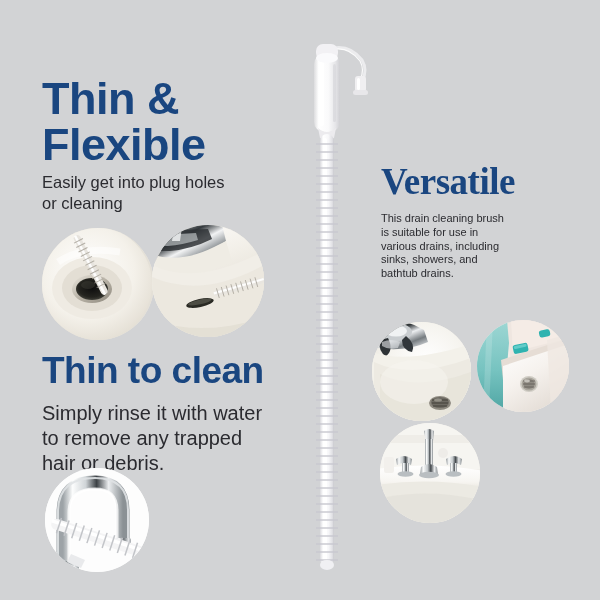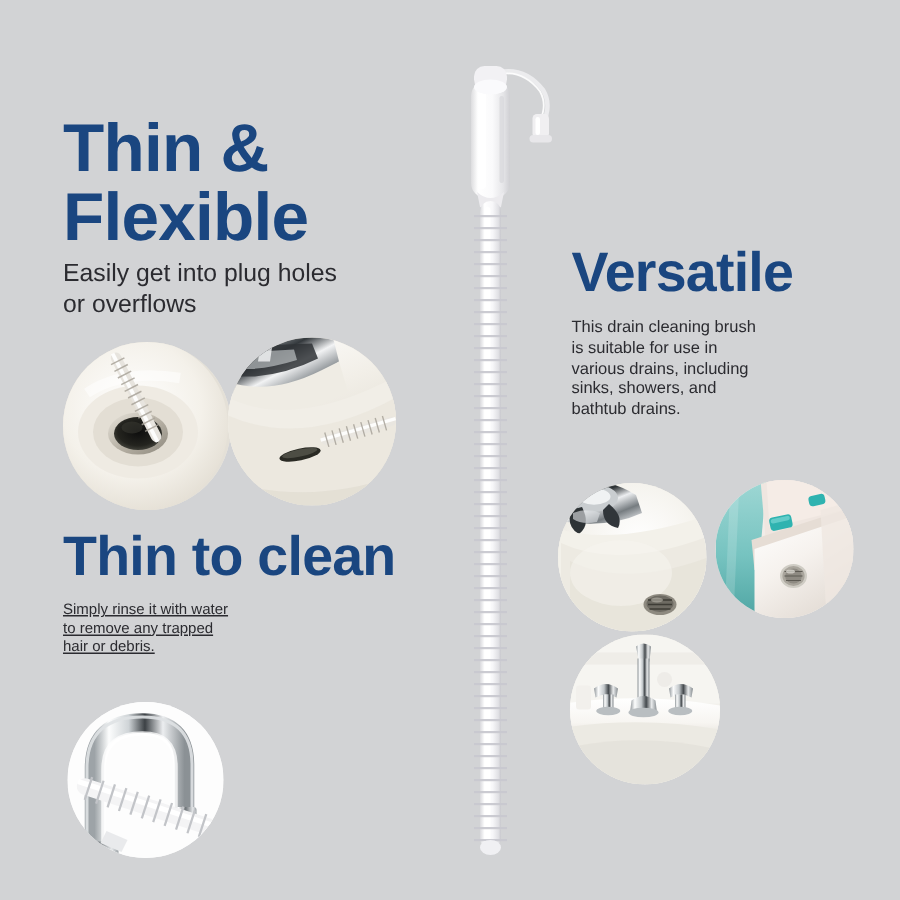--- a/index.html
+++ b/index.html
@@ -36,25 +36,25 @@
     color: #2b2b30;
     font-weight: 400;
     line-height: 1.25;
     white-space: pre-line;
     margin: 0;
   }
 
   #thin-heading   { left: 42px;  top: 76px;  font-size: 45px; }
   #thin-body      { left: 42px;  top: 172px; font-size: 16.5px; }
 
-  #versatile-heading { left: 381px; top: 163px; font-size: 37px; }
+  #versatile-heading { left: 381px; top: 163px; font-size: 37px; font-family: Liberation Serif, serif; }
   #versatile-body    { left: 381px; top: 212px; font-size: 11px; }
 
   #easy-heading   { left: 42px;  top: 352px; font-size: 37px; }
-  #easy-body      { left: 42px;  top: 401px; font-size: 10px; text-decoration: underline; }
+  #easy-body      { left: 42px;  top: 401px; font-size: 20px; }
 
   
   .photo {
     position: absolute;
     border-radius: 50%;
     overflow: hidden;
     background: #e9e7e2;
   }
   .photo > svg { display: block; width: 100%; height: 100%; }
 
@@ -70,21 +70,21 @@
 </style>
 </head>
 <body>
 
 <div id="page">
 
   <h1 class="heading" id="thin-heading">Thin &amp;
 Flexible</h1>
 
   <p class="body-text" id="thin-body">Easily get into plug holes
-or overflows</p>
+or cleaning</p>
 
   <div class="photo" style="left:42px; top:228px; width:112px; height:112px;">
     <svg viewBox="0 0 112 112" xmlns="http://www.w3.org/2000/svg">
       <defs>
         <radialGradient id="basinG1" cx="45%" cy="40%" r="72%">
           <stop offset="0%" stop-color="#ffffff"></stop>
           <stop offset="55%" stop-color="#f4f1ea"></stop>
           <stop offset="100%" stop-color="#ddd7cb"></stop>
         </radialGradient>
         <radialGradient id="holeG1" cx="50%" cy="45%" r="60%">

